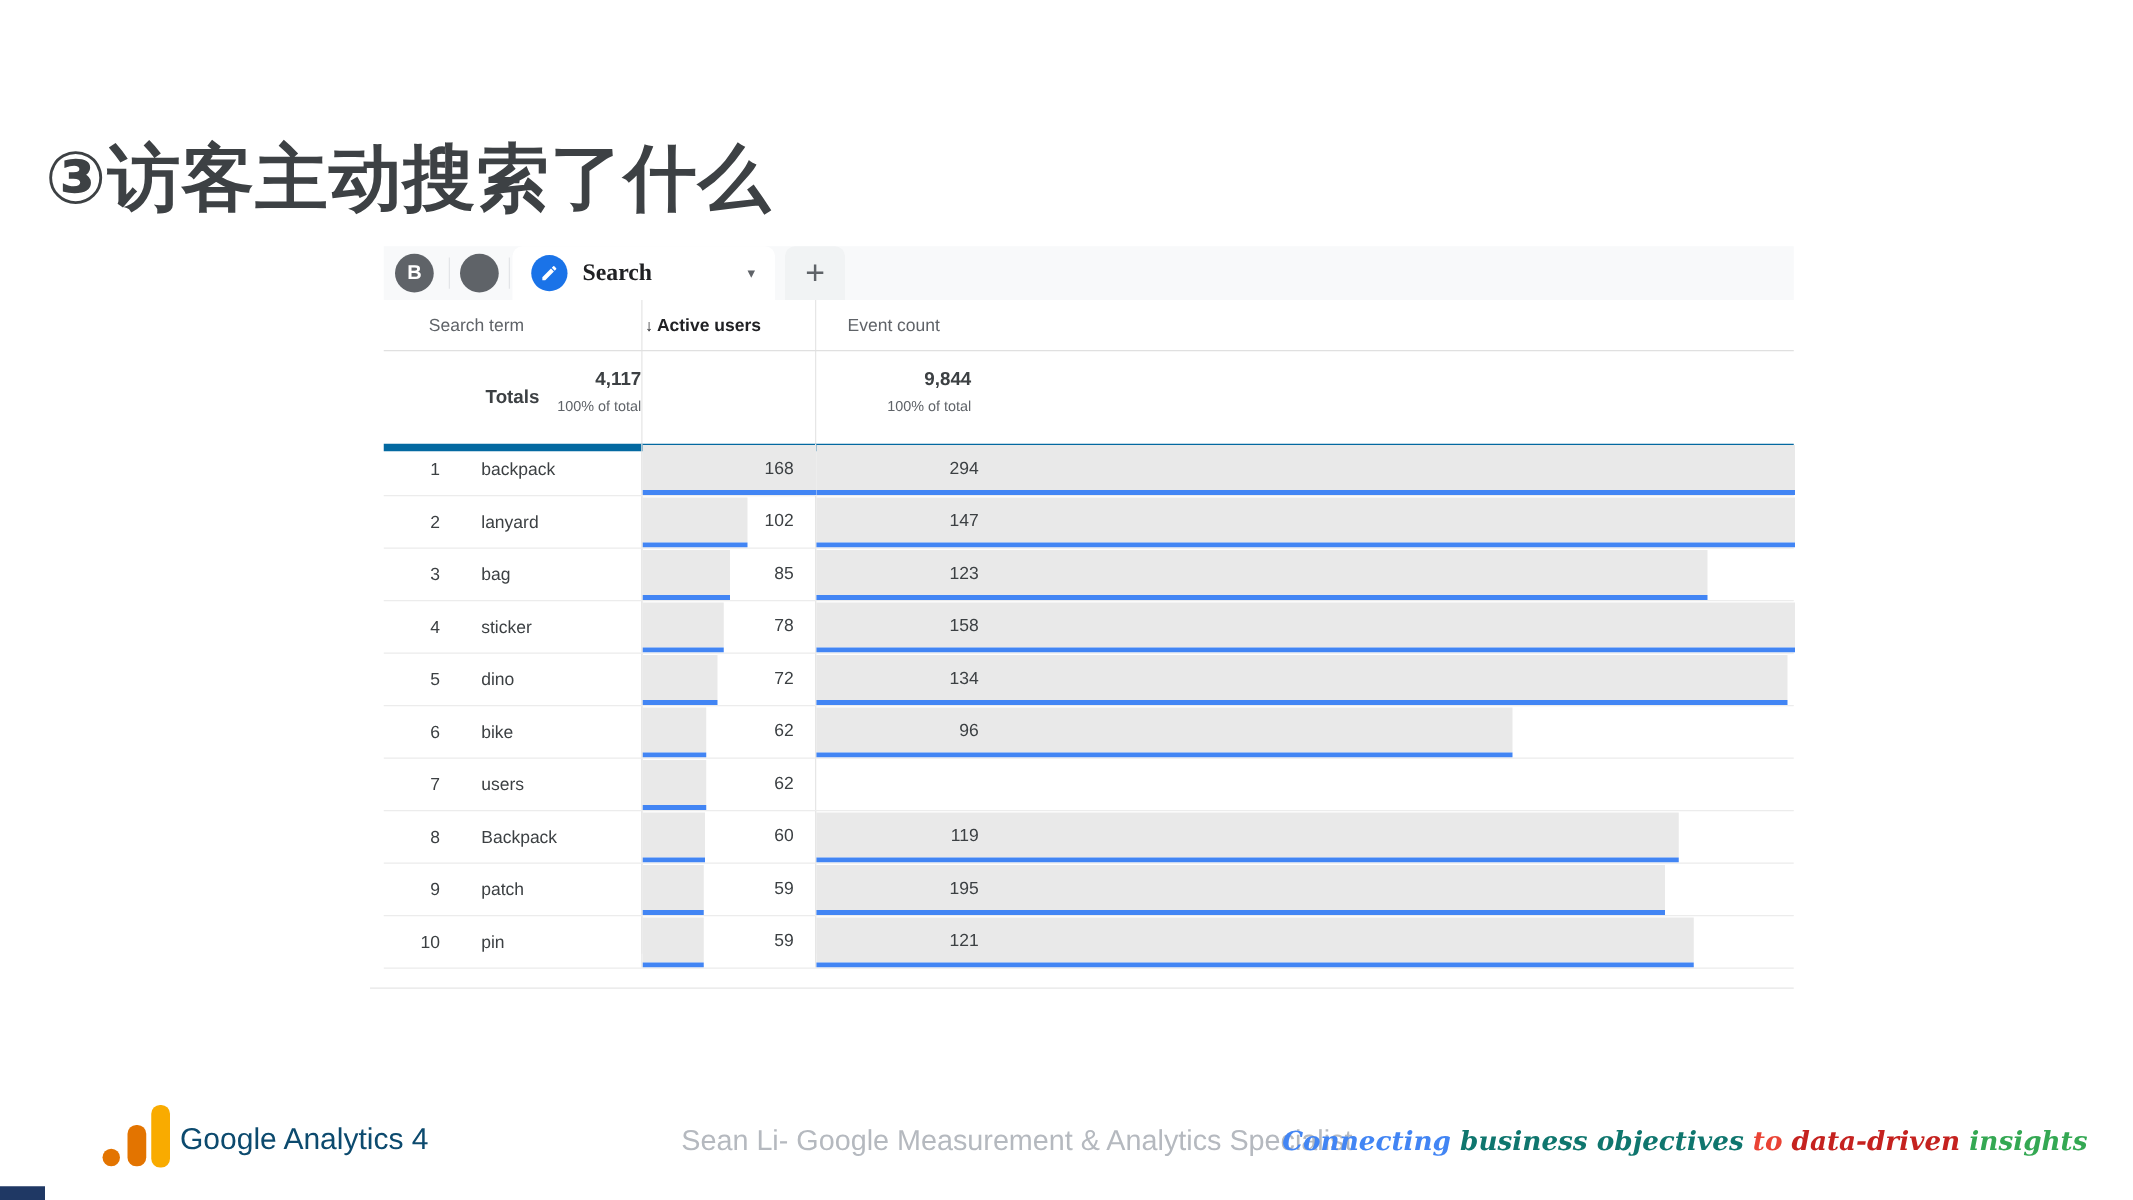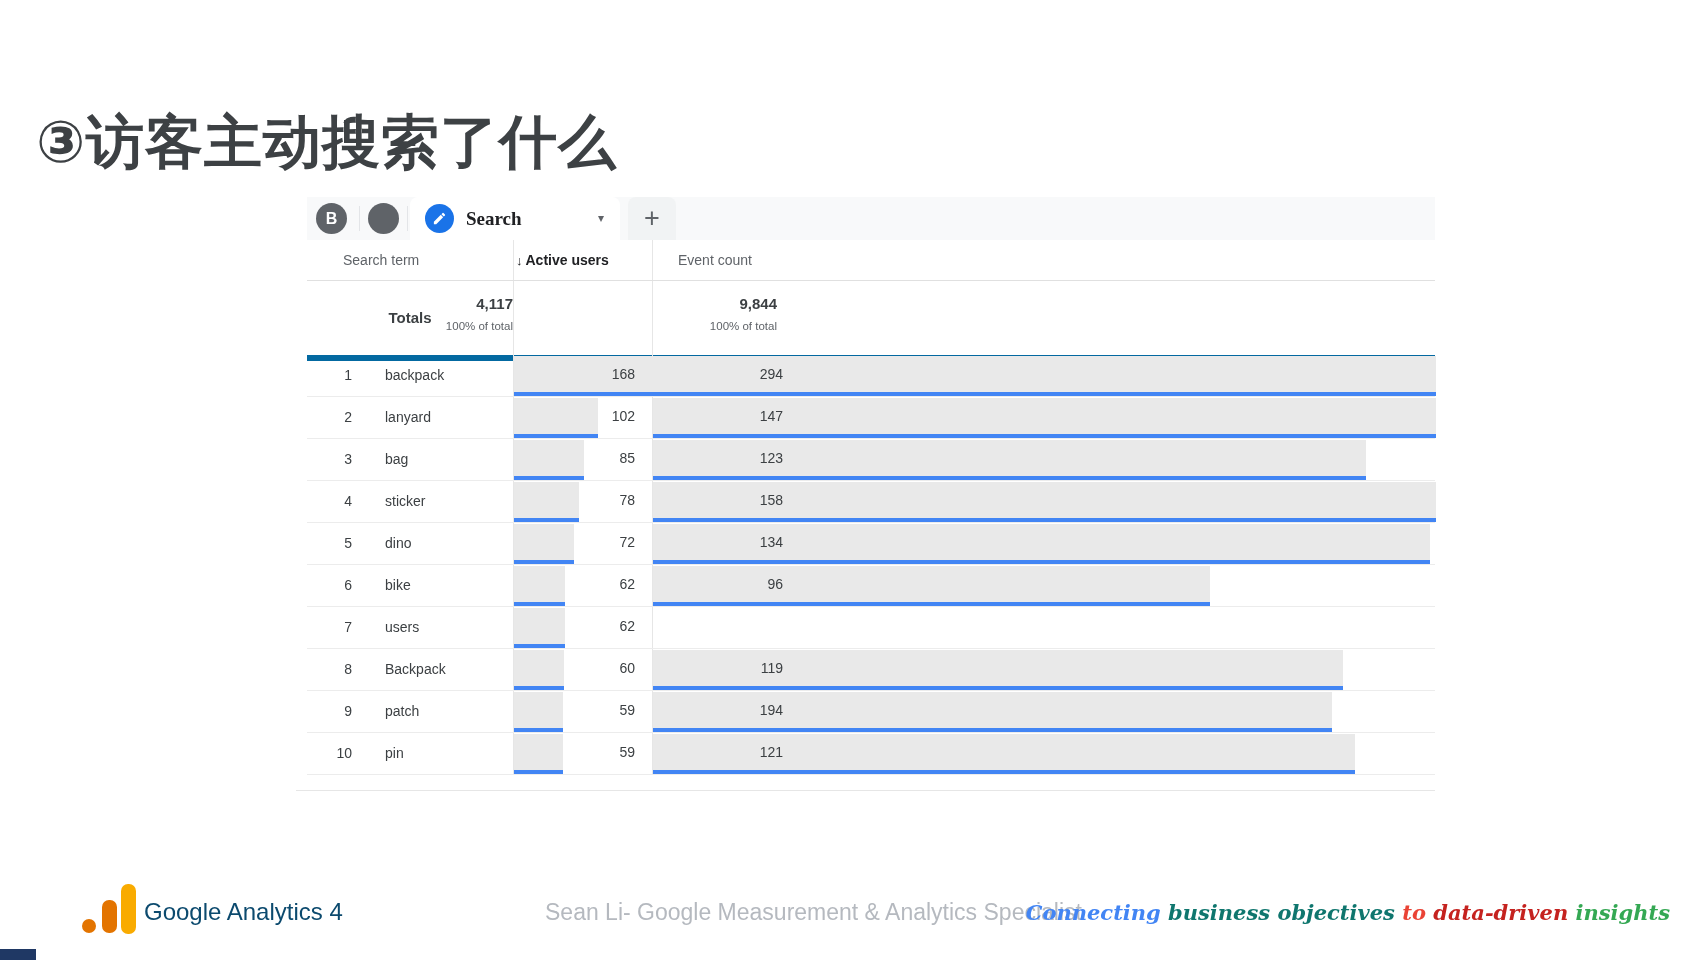--- a/index.html
+++ b/index.html
@@ -210,21 +210,21 @@
         </div>
         <div class="row">
           <div class="rank">9</div>
           <div class="term">patch</div>
           <div class="bcell c2">
             <div class="bar" style="width: 49px;"></div>
             <div class="num c2">59</div>
           </div>
           <div class="bcell c3">
             <div class="bar" style="width: 679px;"></div>
-            <div class="num c3">194</div>
+            <div class="num c3">195</div>
           </div>
         </div>
         <div class="row">
           <div class="rank">10</div>
           <div class="term">pin</div>
           <div class="bcell c2">
             <div class="bar" style="width: 49px;"></div>
             <div class="num c2">59</div>
           </div>
           <div class="bcell c3">

